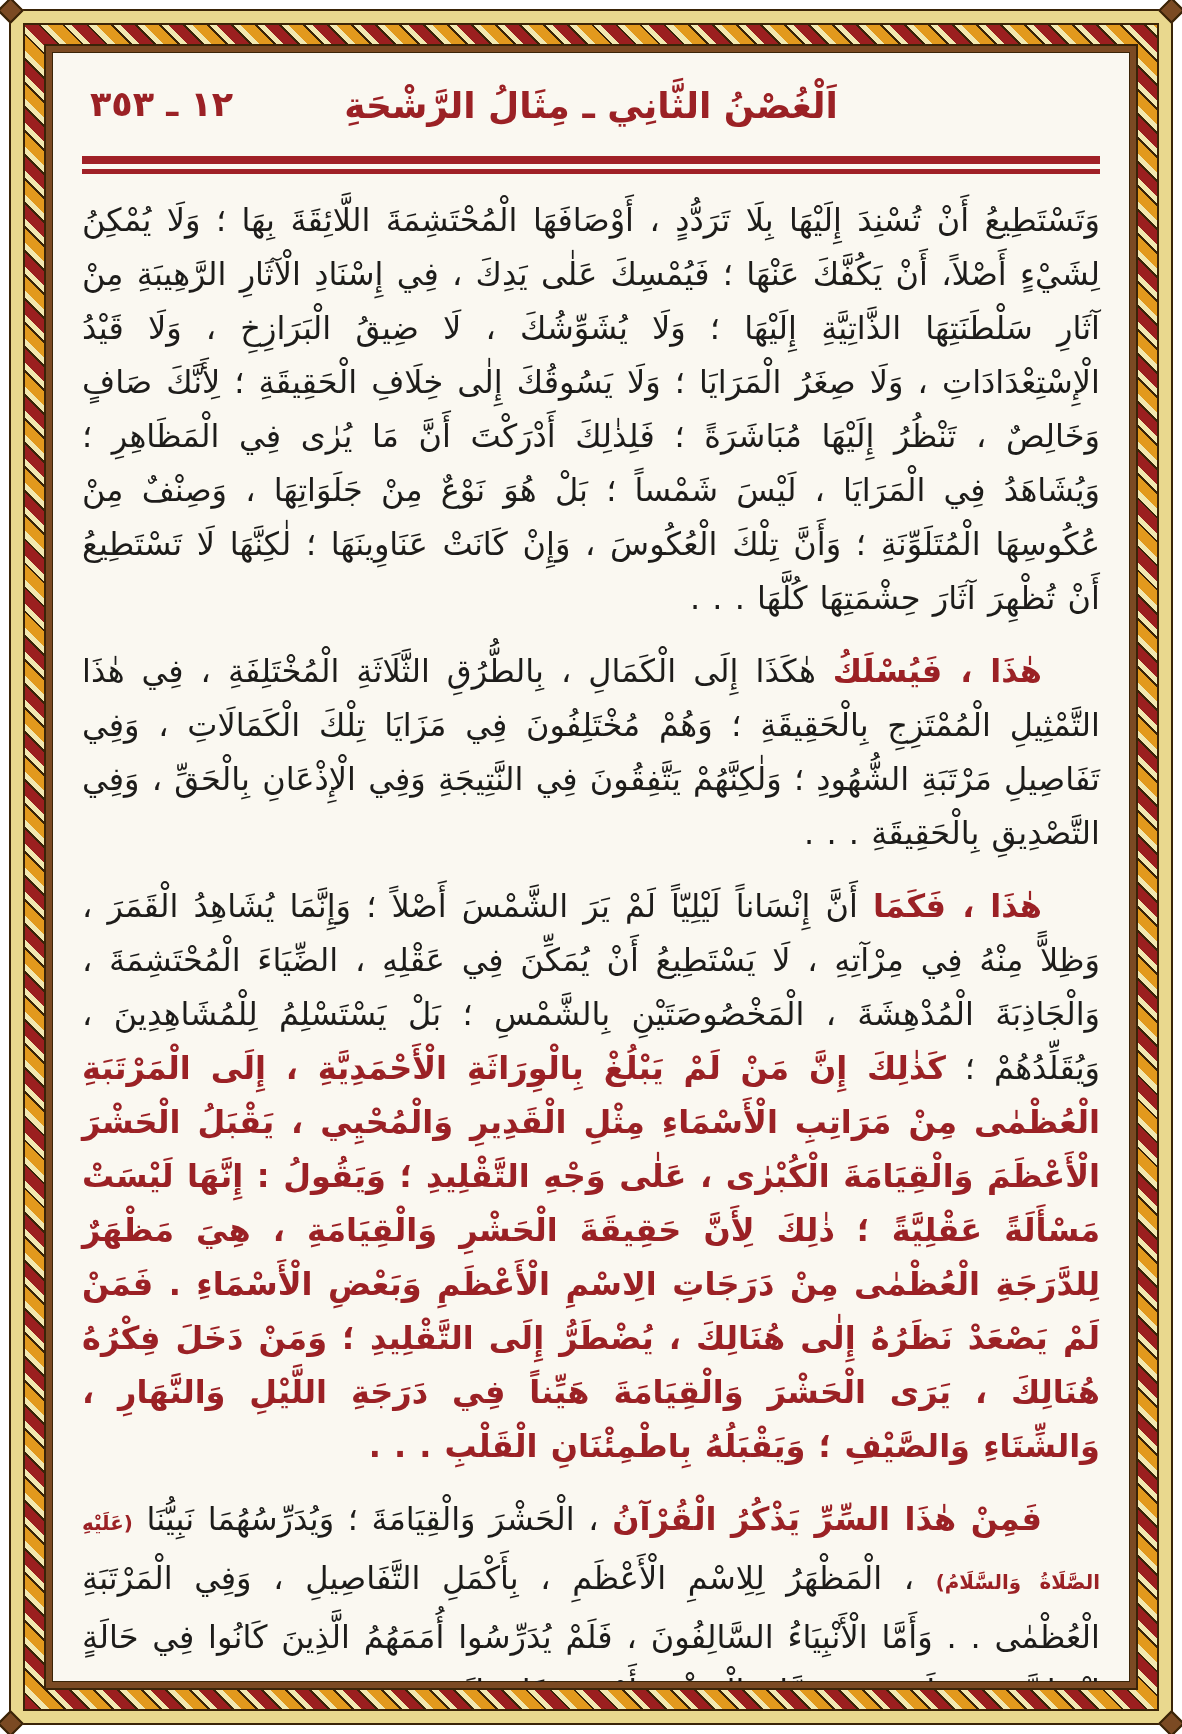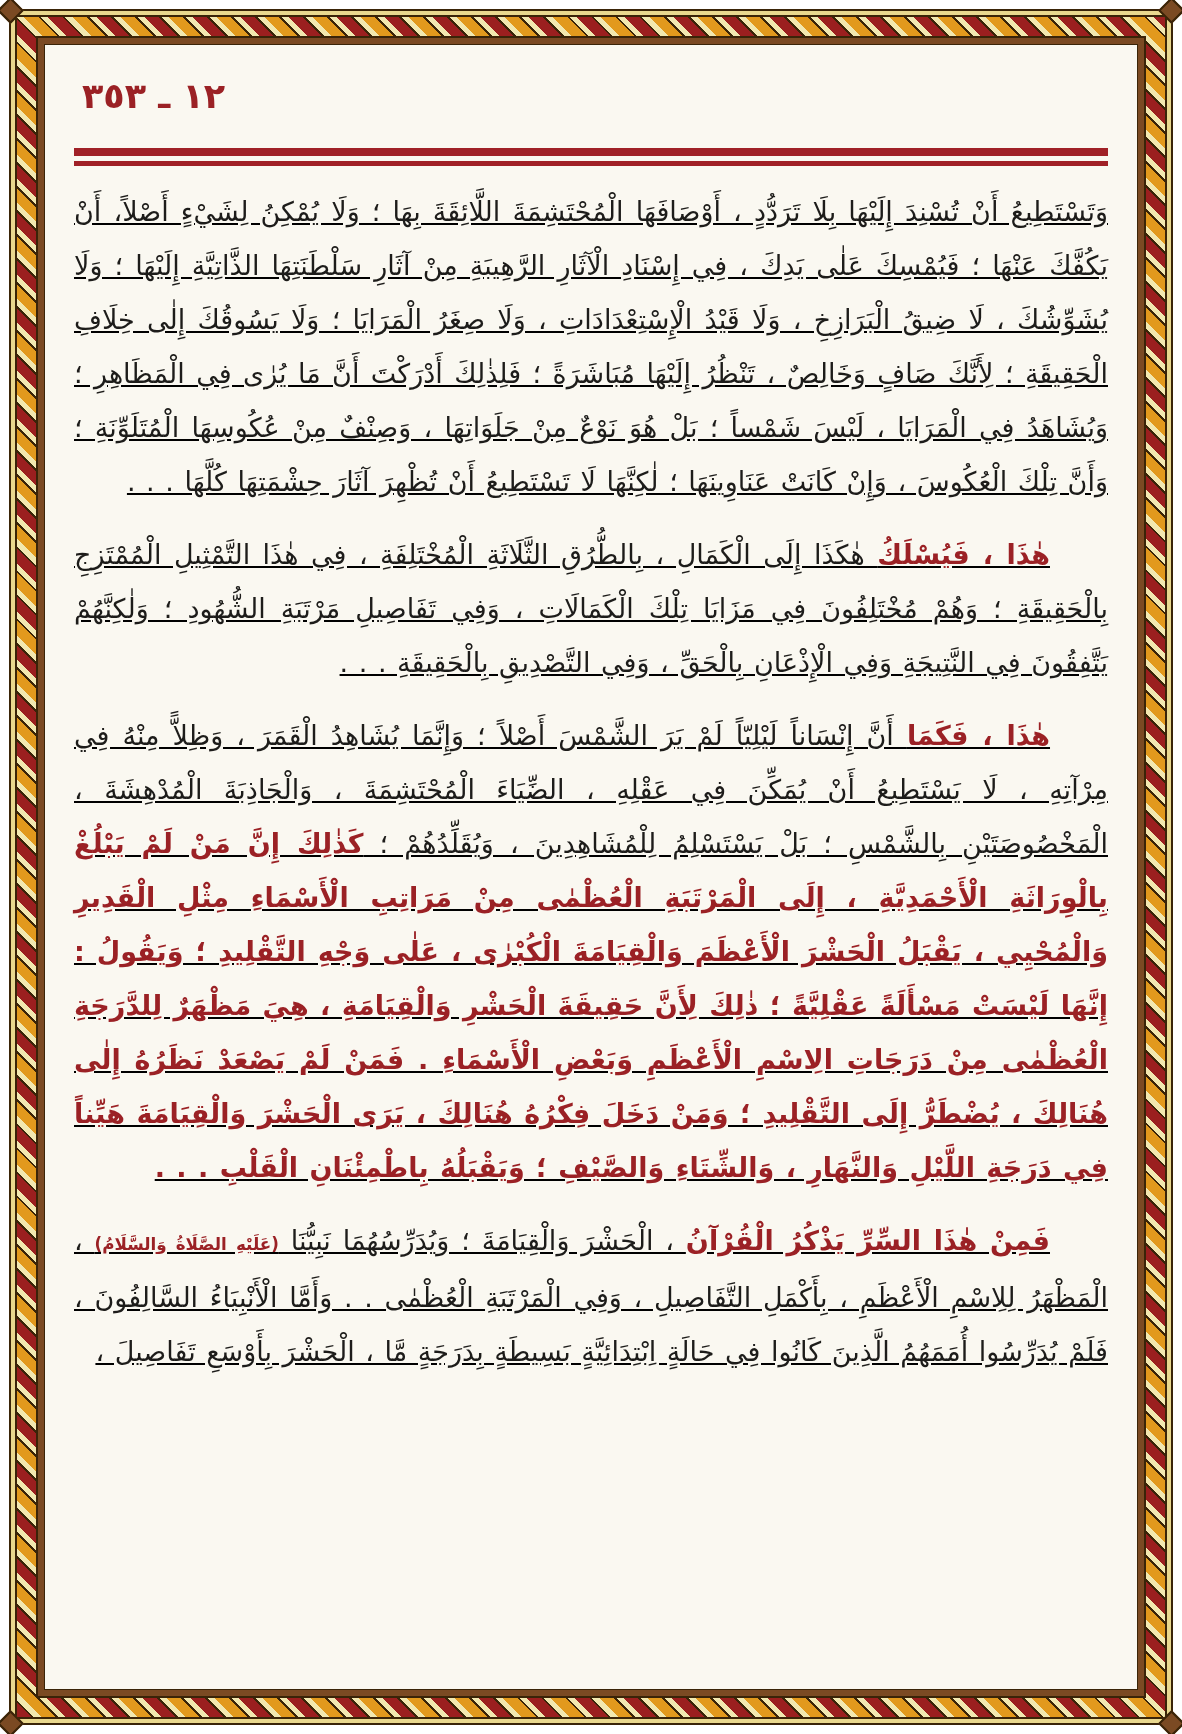--- a/index.html
+++ b/index.html
@@ -17,22 +17,21 @@
   html,body{margin:0;padding:0;background:#ffffff;}
   .sheet{
     width:1182px;height:1734px;box-sizing:border-box;
     background:#ffffff;padding:9px;
     font-family:"DejaVu Sans",sans-serif;
   }
   .frame{
     position:relative;height:100%;box-sizing:border-box;
     border:2px solid var(--frame-outline);
     background:var(--frame-yellow);
-    padding:4px;
-    text-decoration:underline;
+    padding:12px;
   }
   .chain{
     height:100%;box-sizing:border-box;
     border:2px solid var(--frame-outline);
     background:repeating-linear-gradient(45deg,
       var(--frame-link-red) 0 10px,
       var(--frame-outline) 10px 12px,
       var(--frame-link-cream) 12px 17px,
       var(--frame-link-amber) 17px 27px,
       var(--frame-outline) 27px 29px,
@@ -67,21 +66,21 @@
   }
   .title{
     display:inline-block;color:var(--text-red);
     font-weight:bold;font-size:36px;line-height:52px;white-space:nowrap;
   }
   .rule-thick{height:8px;background:var(--rule-red);margin-top:20px;}
   .rule-thin{height:5px;background:var(--rule-red);margin-top:5px;}
 
   .body-text{margin-top:6px;}
   .para{
-    font-size:27px;line-height:54px;
+    font-size:32px;line-height:54px;
     text-align:justify;text-justify:inter-word;
     color:var(--text-black);
     margin:19px 0 0 0;
     word-spacing:2px;
   }
   .para.indent{text-indent:58px;}
   .seg-black{color:var(--text-black);}
   .seg-red{color:var(--text-red);font-weight:bold;}
   .seg-seal{
     color:var(--text-red);font-weight:bold;
@@ -95,20 +94,21 @@
   <div class="frame">
     <div class="tip tl"></div>
     <div class="tip tr"></div>
     <div class="tip bl"></div>
     <div class="tip br"></div>
     <div class="chain">
       <div class="page">
 
         <div class="header">
           <span class="page-num">١٢ ـ ٣٥٣</span>
+          <span class="title">اَلْغُصْنُ الثَّانِي ـ مِثَالُ الرَّشْحَةِ</span>
         </div>
 
         <div class="rule-thick"></div>
         <div class="rule-thin"></div>
 
         <div class="body-text">
             <p class="para"><span class="seg-black">وَتَسْتَطِيعُ أَنْ تُسْنِدَ إِلَيْهَا بِلَا تَرَدُّدٍ ، أَوْصَافَهَا الْمُحْتَشِمَةَ اللَّائِقَةَ بِهَا ؛ وَلَا يُمْكِنُ لِشَيْءٍ أَصْلاً، أَنْ يَكُفَّكَ عَنْهَا ؛ فَيُمْسِكَ عَلٰى يَدِكَ ، فِي إِسْنَادِ الْآثَارِ الرَّهِيبَةِ مِنْ آثَارِ سَلْطَنَتِهَا الذَّاتِيَّةِ إِلَيْهَا ؛ وَلَا يُشَوِّشُكَ ، لَا ضِيقُ الْبَرَازِخِ ، وَلَا قَيْدُ الْإِسْتِعْدَادَاتِ ، وَلَا صِغَرُ الْمَرَايَا ؛ وَلَا يَسُوقُكَ إِلٰى خِلَافِ الْحَقِيقَةِ ؛ لِأَنَّكَ صَافٍ وَخَالِصٌ ، تَنْظُرُ إِلَيْهَا مُبَاشَرَةً ؛ فَلِذٰلِكَ أَدْرَكْتَ أَنَّ مَا يُرٰى فِي الْمَظَاهِرِ ؛ وَيُشَاهَدُ فِي الْمَرَايَا ، لَيْسَ شَمْساً ؛ بَلْ هُوَ نَوْعٌ مِنْ جَلَوَاتِهَا ، وَصِنْفٌ مِنْ عُكُوسِهَا الْمُتَلَوِّنَةِ ؛ وَأَنَّ تِلْكَ الْعُكُوسَ ، وَإِنْ كَانَتْ عَنَاوِينَهَا ؛ لٰكِنَّهَا لَا تَسْتَطِيعُ أَنْ تُظْهِرَ آثَارَ حِشْمَتِهَا كُلَّهَا . . .</span></p>
             <p class="para indent"><span class="seg-red">هٰذَا ، فَيُسْلَكُ</span><span class="seg-black"> هٰكَذَا إِلَى الْكَمَالِ ، بِالطُّرُقِ الثَّلَاثَةِ الْمُخْتَلِفَةِ ، فِي هٰذَا التَّمْثِيلِ الْمُمْتَزِجِ بِالْحَقِيقَةِ ؛ وَهُمْ مُخْتَلِفُونَ فِي مَزَايَا تِلْكَ الْكَمَالَاتِ ، وَفِي تَفَاصِيلِ مَرْتَبَةِ الشُّهُودِ ؛ وَلٰكِنَّهُمْ يَتَّفِقُونَ فِي النَّتِيجَةِ وَفِي الْإِذْعَانِ بِالْحَقِّ ، وَفِي التَّصْدِيقِ بِالْحَقِيقَةِ . . .</span></p>
             <p class="para indent"><span class="seg-red">هٰذَا ، فَكَمَا</span><span class="seg-black"> أَنَّ إِنْسَاناً لَيْلِيّاً لَمْ يَرَ الشَّمْسَ أَصْلاً ؛ وَإِنَّمَا يُشَاهِدُ الْقَمَرَ ، وَظِلاًّ مِنْهُ فِي مِرْآتِهِ ، لَا يَسْتَطِيعُ أَنْ يُمَكِّنَ فِي عَقْلِهِ ، الضِّيَاءَ الْمُحْتَشِمَةَ ، وَالْجَاذِبَةَ الْمُدْهِشَةَ ، الْمَخْصُوصَتَيْنِ بِالشَّمْسِ ؛ بَلْ يَسْتَسْلِمُ لِلْمُشَاهِدِينَ ، وَيُقَلِّدُهُمْ ؛ </span><span class="seg-red">كَذٰلِكَ إِنَّ مَنْ لَمْ يَبْلُغْ بِالْوِرَاثَةِ الْأَحْمَدِيَّةِ ، إِلَى الْمَرْتَبَةِ الْعُظْمٰى مِنْ مَرَاتِبِ الْأَسْمَاءِ مِثْلِ الْقَدِيرِ وَالْمُحْيِي ، يَقْبَلُ الْحَشْرَ الْأَعْظَمَ وَالْقِيَامَةَ الْكُبْرٰى ، عَلٰى وَجْهِ التَّقْلِيدِ ؛ وَيَقُولُ : إِنَّهَا لَيْسَتْ مَسْأَلَةً عَقْلِيَّةً ؛ ذٰلِكَ لِأَنَّ حَقِيقَةَ الْحَشْرِ وَالْقِيَامَةِ ، هِيَ مَظْهَرٌ لِلدَّرَجَةِ الْعُظْمٰى مِنْ دَرَجَاتِ الِاسْمِ الْأَعْظَمِ وَبَعْضِ الْأَسْمَاءِ . فَمَنْ لَمْ يَصْعَدْ نَظَرُهُ إِلٰى هُنَالِكَ ، يُضْطَرُّ إِلَى التَّقْلِيدِ ؛ وَمَنْ دَخَلَ فِكْرُهُ هُنَالِكَ ، يَرَى الْحَشْرَ وَالْقِيَامَةَ هَيِّناً فِي دَرَجَةِ اللَّيْلِ وَالنَّهَارِ ، وَالشِّتَاءِ وَالصَّيْفِ ؛ وَيَقْبَلُهُ بِاطْمِئْنَانِ الْقَلْبِ . . .</span></p>
             <p class="para indent"><span class="seg-red">فَمِنْ هٰذَا السِّرِّ يَذْكُرُ الْقُرْآنُ</span><span class="seg-black"> ، الْحَشْرَ وَالْقِيَامَةَ ؛ وَيُدَرِّسُهُمَا نَبِيُّنَا </span><span class="seg-seal">(عَلَيْهِ الصَّلَاةُ وَالسَّلَامُ)</span><span class="seg-black"> ، الْمَظْهَرُ لِلِاسْمِ الْأَعْظَمِ ، بِأَكْمَلِ التَّفَاصِيلِ ، وَفِي الْمَرْتَبَةِ الْعُظْمٰى . . وَأَمَّا الْأَنْبِيَاءُ السَّالِفُونَ ، فَلَمْ يُدَرِّسُوا أُمَمَهُمُ الَّذِينَ كَانُوا فِي حَالَةٍ اِبْتِدَائِيَّةٍ بَسِيطَةٍ بِدَرَجَةٍ مَّا ، الْحَشْرَ بِأَوْسَعِ تَفَاصِيلَ ،</span></p>

